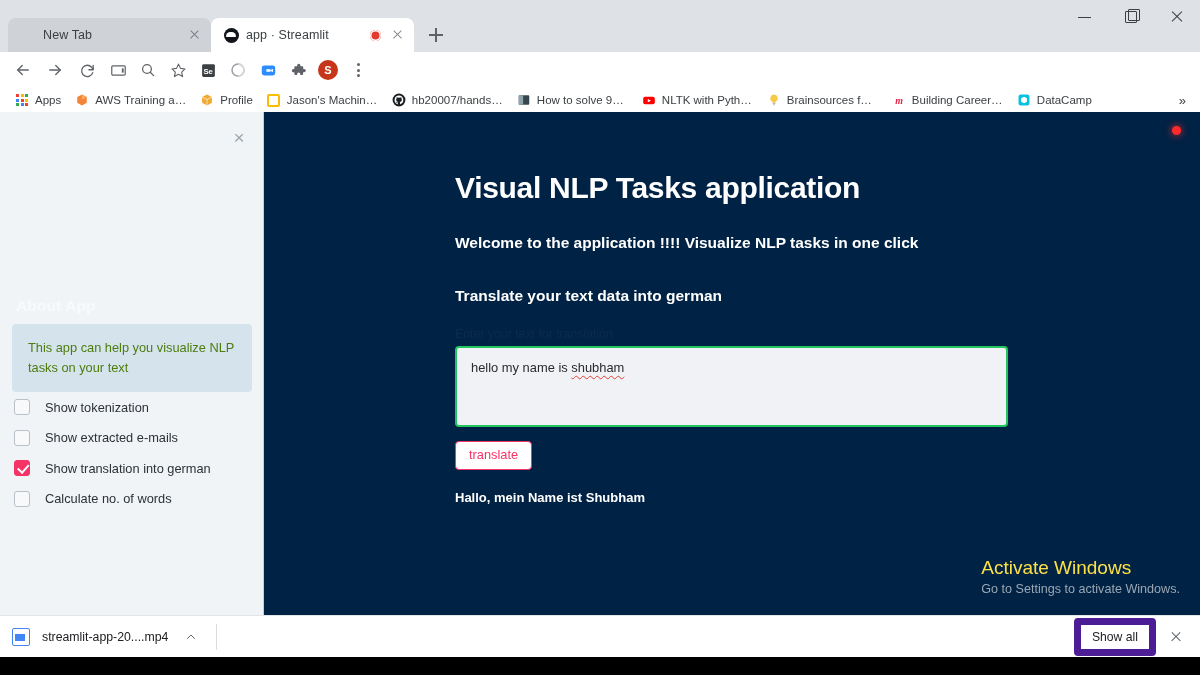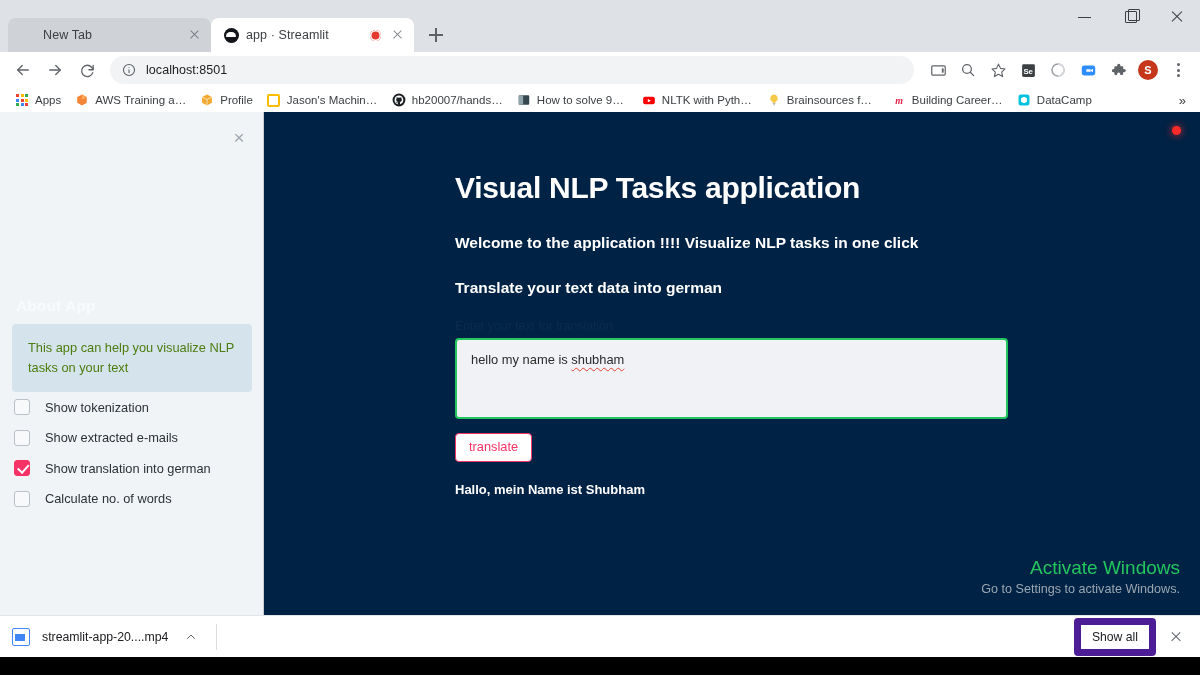--- a/index.html
+++ b/index.html
@@ -105,40 +105,40 @@
     border: solid #fff; border-width: 0 2px 2px 0; transform: rotate(42deg);
   }
   .chk-label { font-size: 12.8px; color: #2b3137; }
 
   
   .main { flex: 1; position: relative; height: 503px; background: #002244; overflow: hidden; }
   .run-dot { position: absolute; right: 19px; top: 14px; width: 9px; height: 9px; border-radius: 50%; background: #ff2b2b; box-shadow: 0 0 6px 2px rgba(255,43,43,.45); }
   .content { position: absolute; left: 191px; top: 58px; width: 553px; }
   .h1 { font-size: 30px; font-weight: 700; color: #ffffff; letter-spacing: -0.3px; line-height: 36px; }
   .h3 { font-size: 15.5px; font-weight: 700; color: #ffffff; margin-top: 26px; line-height: 22px;}
-  .h3b { font-size: 15.5px; font-weight: 700; color: #ffffff; margin-top: 23px; line-height: 22px;}
+  .h3b { font-size: 15.5px; font-weight: 700; color: #ffffff; margin-top: 31px; line-height: 22px;}
   .ta-label { font-size: 12.3px; color: #0b2c4e; margin-top: 20px; margin-bottom: 5px; }
   .textarea {
     width: 553px; height: 81px; background: #f0f2f6; border: 2px solid #22c55e;
     border-radius: 4px; padding: 12px 14px; font-size: 12.9px; color: #2b2b2b;
   }
   .squiggle {
     text-decoration: underline; text-decoration-style: wavy;
     text-decoration-color: #e34234; text-decoration-thickness: 1px;
     text-underline-offset: 2.5px;
   }
   .btn-translate {
     display:inline-block; margin-top: 14px; background: #ffffff; color: #f63366;
     border: 1.5px solid #f63366; border-radius: 4px; padding: 5px 13px 6px;
     font-size: 12.8px; line-height: 16px;
   }
   .result { margin-top: 20px; font-size: 13px; font-weight: 700; color: #ffffff; }
 
   .activate { position: absolute; right: 20px; bottom: 16px; text-align: left; color: #9aa7b4; }
-  .activate .t1 { font-size: 19px; line-height: 25px; color:#22c55e;text-align:right; }
+  .activate .t1 { font-size: 19px; line-height: 25px; color:#fde047; }
   .activate .t2 { font-size: 12.6px; line-height: 19px; color:#9aa7b4; }
 
   
   .dlbar { height: 42px; background: #ffffff; display:flex; align-items:center; padding: 0 12px; border-top:1px solid #e3e5e8; position:relative;}
   .dl-item { display:flex; align-items:center; gap: 12px; }
   .dl-ico { width: 18px; height: 18px; border:1.4px solid #4285f4; border-radius:2px; position:relative; background:#fff;}
   .dl-ico::after{ content:""; position:absolute; left:2.4px; top:5px; width:10px; height:7px; background:#4285f4;}
   .dl-name { font-size: 12.3px; color: #202124; }
   .dl-caret { width: 22px; height: 22px; display:flex; align-items:center; justify-content:center; color:#5f6368;}
   .dl-sep { width: 1px; height: 26px; background: #dadce0; margin-left: 14px; }
@@ -196,30 +196,20 @@
             <polyline points="13 6 19 12 13 18"></polyline>
           </svg>
       </div>
       <div class="navbtn">
         <svg width="17" height="17" viewBox="0 0 24 24" fill="none" stroke="#5f6368" stroke-width="1.9" stroke-linecap="round" stroke-linejoin="round">
             <polyline points="20 5 20 11 14 11"></polyline>
             <path d="M19.4 15a8 8 0 1 1-1.6-7.6L20 10"></path>
           </svg>
       </div>
 
-      <div class="omnibox">
-        <span>
-          <svg width="14" height="14" viewBox="0 0 24 24" fill="none" stroke="#5f6368" stroke-width="1.9">
-              <circle cx="12" cy="12" r="9.5"></circle>
-              <line x1="12" y1="11" x2="12" y2="17"></line>
-              <circle cx="12" cy="7.6" r="0.9" fill="#5f6368" stroke="none"></circle>
-            </svg>
-        </span>
-        <span class="url" title="Search Google or type a URL">localhost:8501</span>
-      </div>
 
       <div class="tbicons">
         <div class="tbi">
           <svg width="17" height="17" viewBox="0 0 24 24" fill="none" stroke="#5f6368" stroke-width="1.7">
               <rect x="2.5" y="5.5" width="19" height="13" rx="1.6"></rect>
               <line x1="18" y1="9" x2="18" y2="15" stroke-width="2.6"></line>
             </svg>
         </div>
         <div class="tbi">
           <svg width="16" height="16" viewBox="0 0 24 24" fill="none" stroke="#5f6368" stroke-width="1.9" stroke-linecap="round">

